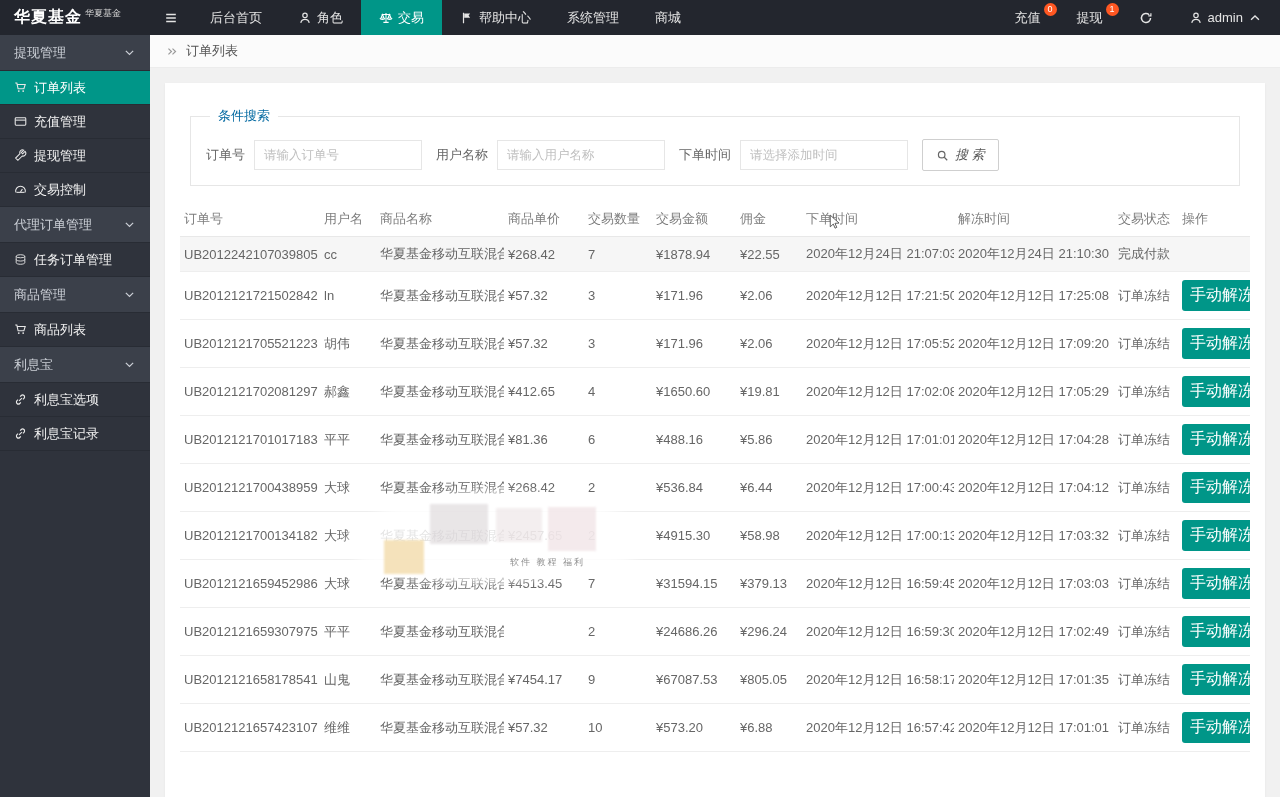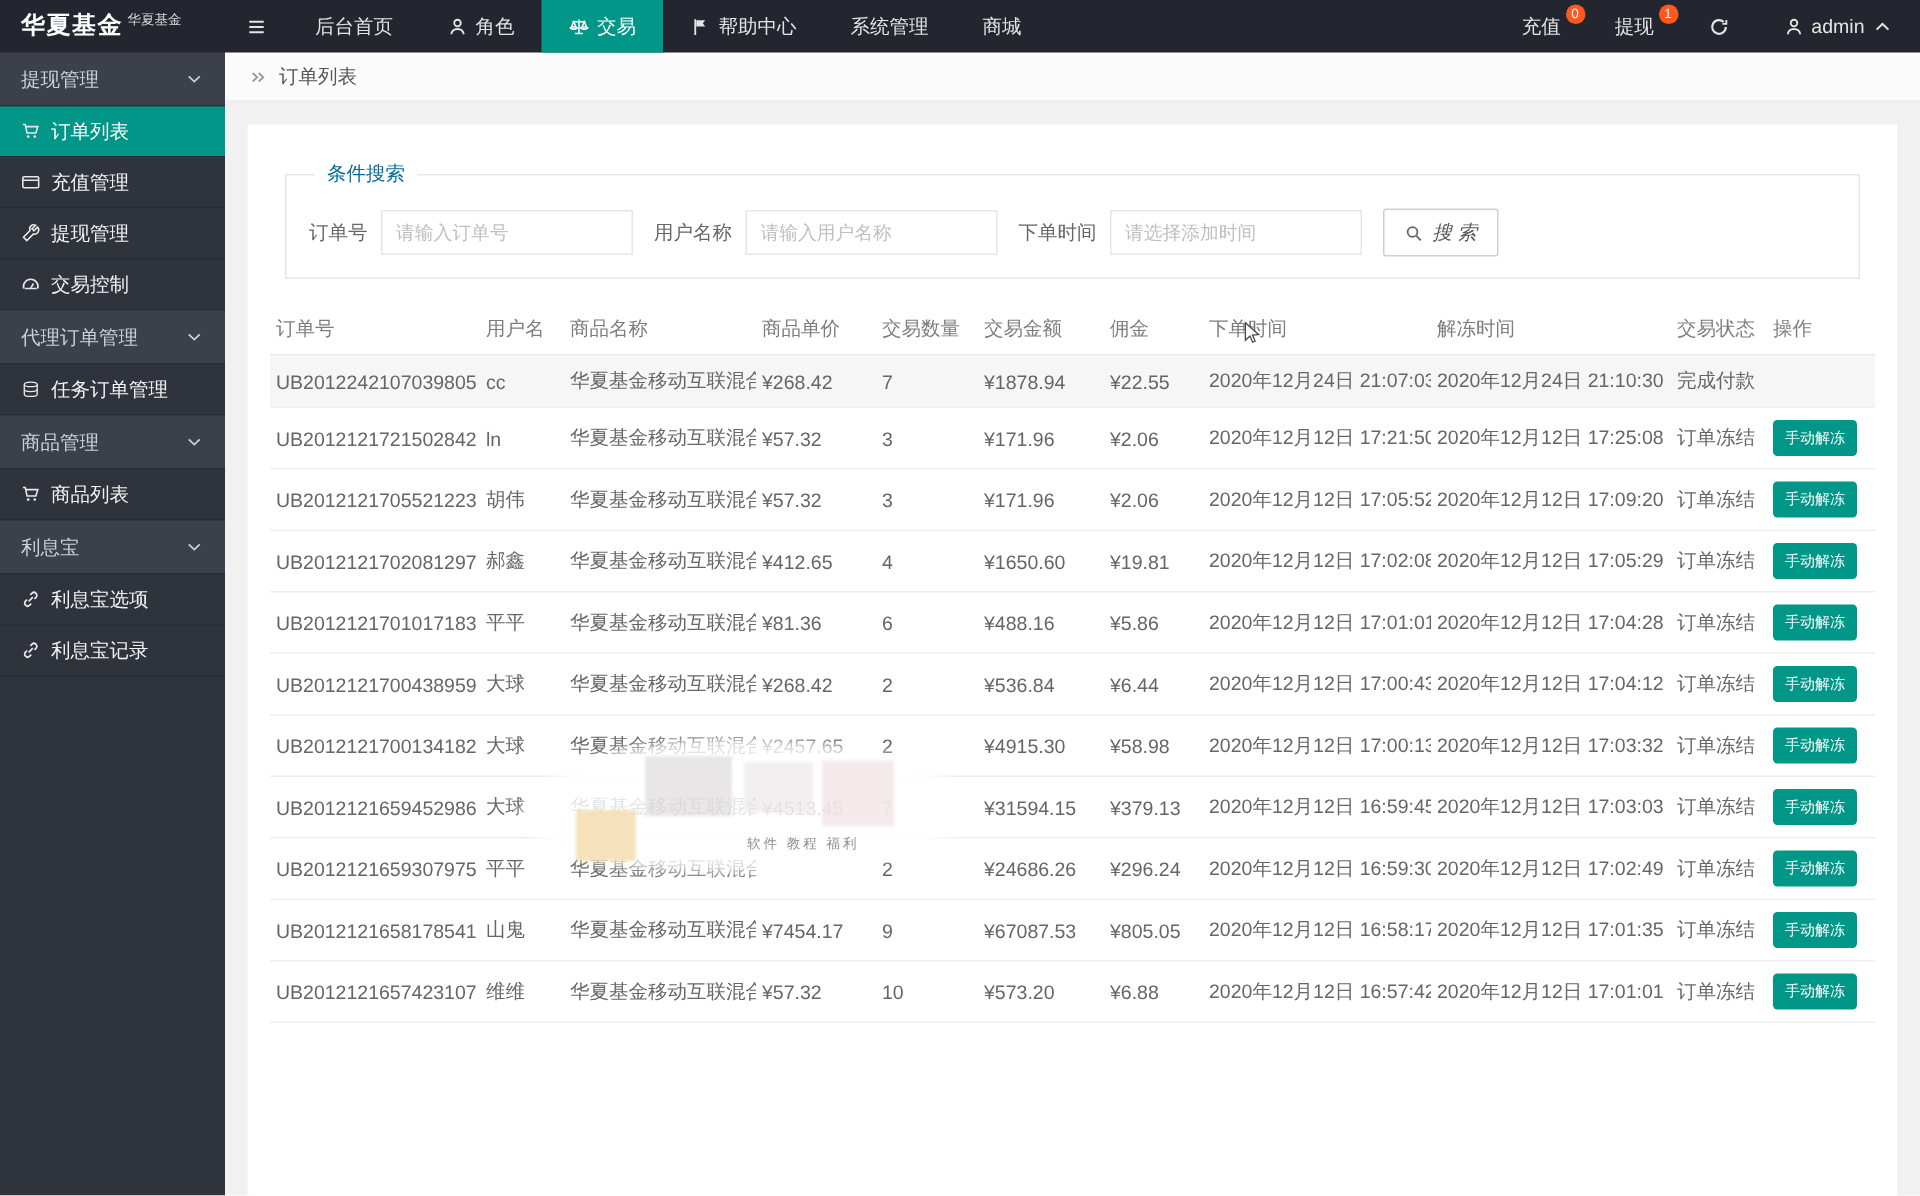--- a/index.html
+++ b/index.html
@@ -40,30 +40,30 @@
   .field label { font-size:13px; color:#666; margin-right:9px; white-space:nowrap; }
   .field input { width:168px; height:30px; border:1px solid #e6e6e6; padding:0 9px; font-size:12.5px; color:#15803d; outline:none; font-family:inherit; }
   .field input::placeholder { color:#bfbfbf; }
   .search-btn { height:32px; background:#fff; border:1px solid #cfcfcf; border-radius:2px; padding:0 13px; font-size:13px; color:#555; display:flex; align-items:center; gap:6px; cursor:pointer; font-family:inherit;font-style:italic; }
   .search-btn .icon { color:#666; }
 
   table.orders { width:100%; border-collapse:collapse; margin-top:16px; font-size:13px; color:#666; table-layout:fixed; }
   table.orders th { font-weight:normal; text-align:left; color:#7d7d7d; padding:8px 4px; border-bottom:1px solid #e8e8e8; white-space:nowrap; overflow:hidden; }
   table.orders td { padding:8px 4px; border-bottom:1px solid #eee; white-space:nowrap; overflow:hidden; height:32px; }
   tr.hovered td { background:#f6f6f6; }
-  .unfreeze-btn { background:#009688; color:#fff; border:none; font-size:10px; padding:5px 8px; border-radius:3px; cursor:pointer; font-family:Liberation Serif, serif; }
+  .unfreeze-btn { background:#009688; color:#fff; border:none; font-size:16px; padding:5px 8px; border-radius:3px; cursor:pointer; font-family:Liberation Serif, serif; }
 
   
   .watermark { position:absolute; left:348px; top:492px; width:300px; height:90px; z-index:5; pointer-events:none; }
   .wm-blob { position:absolute; left:0; top:0; width:100%; height:100%; background:rgba(255,255,255,.82); border-radius:48% 52% 55% 45%/60% 55% 45% 40%; filter:blur(4px); }
   .wm-rect1 { position:absolute; left:82px; top:12px; width:58px; height:40px; background:#d8d2d5; opacity:.55; filter:blur(1px); }
   .wm-rect2 { position:absolute; left:148px; top:16px; width:46px; height:34px; background:#e9dfe1; opacity:.5; filter:blur(1px); }
   .wm-rect3 { position:absolute; left:200px; top:15px; width:48px; height:44px; background:#efe0e3; opacity:.65; filter:blur(1px); }
   .wm-square { position:absolute; left:36px; top:48px; width:40px; height:34px; background:#f3dcab; opacity:.8; filter:blur(1px); }
-  .wm-text { position:absolute; left:150px; top:64px; font-size:9px; color:#8f8f8f; letter-spacing:2px; white-space:nowrap; }
+  .wm-text { position:absolute; left:162px; top:64px; font-size:9px; color:#8f8f8f; letter-spacing:2px; white-space:nowrap; }
 
   .cursor { position:absolute; left:826px; top:213px; z-index:40; pointer-events:none; }
   .cursor svg { width:17px; height:17px; }
 </style>
 </head>
 <body>
 
 <header class="navbar">
   <div class="logo">
     <span class="brand">华夏基金</span>

